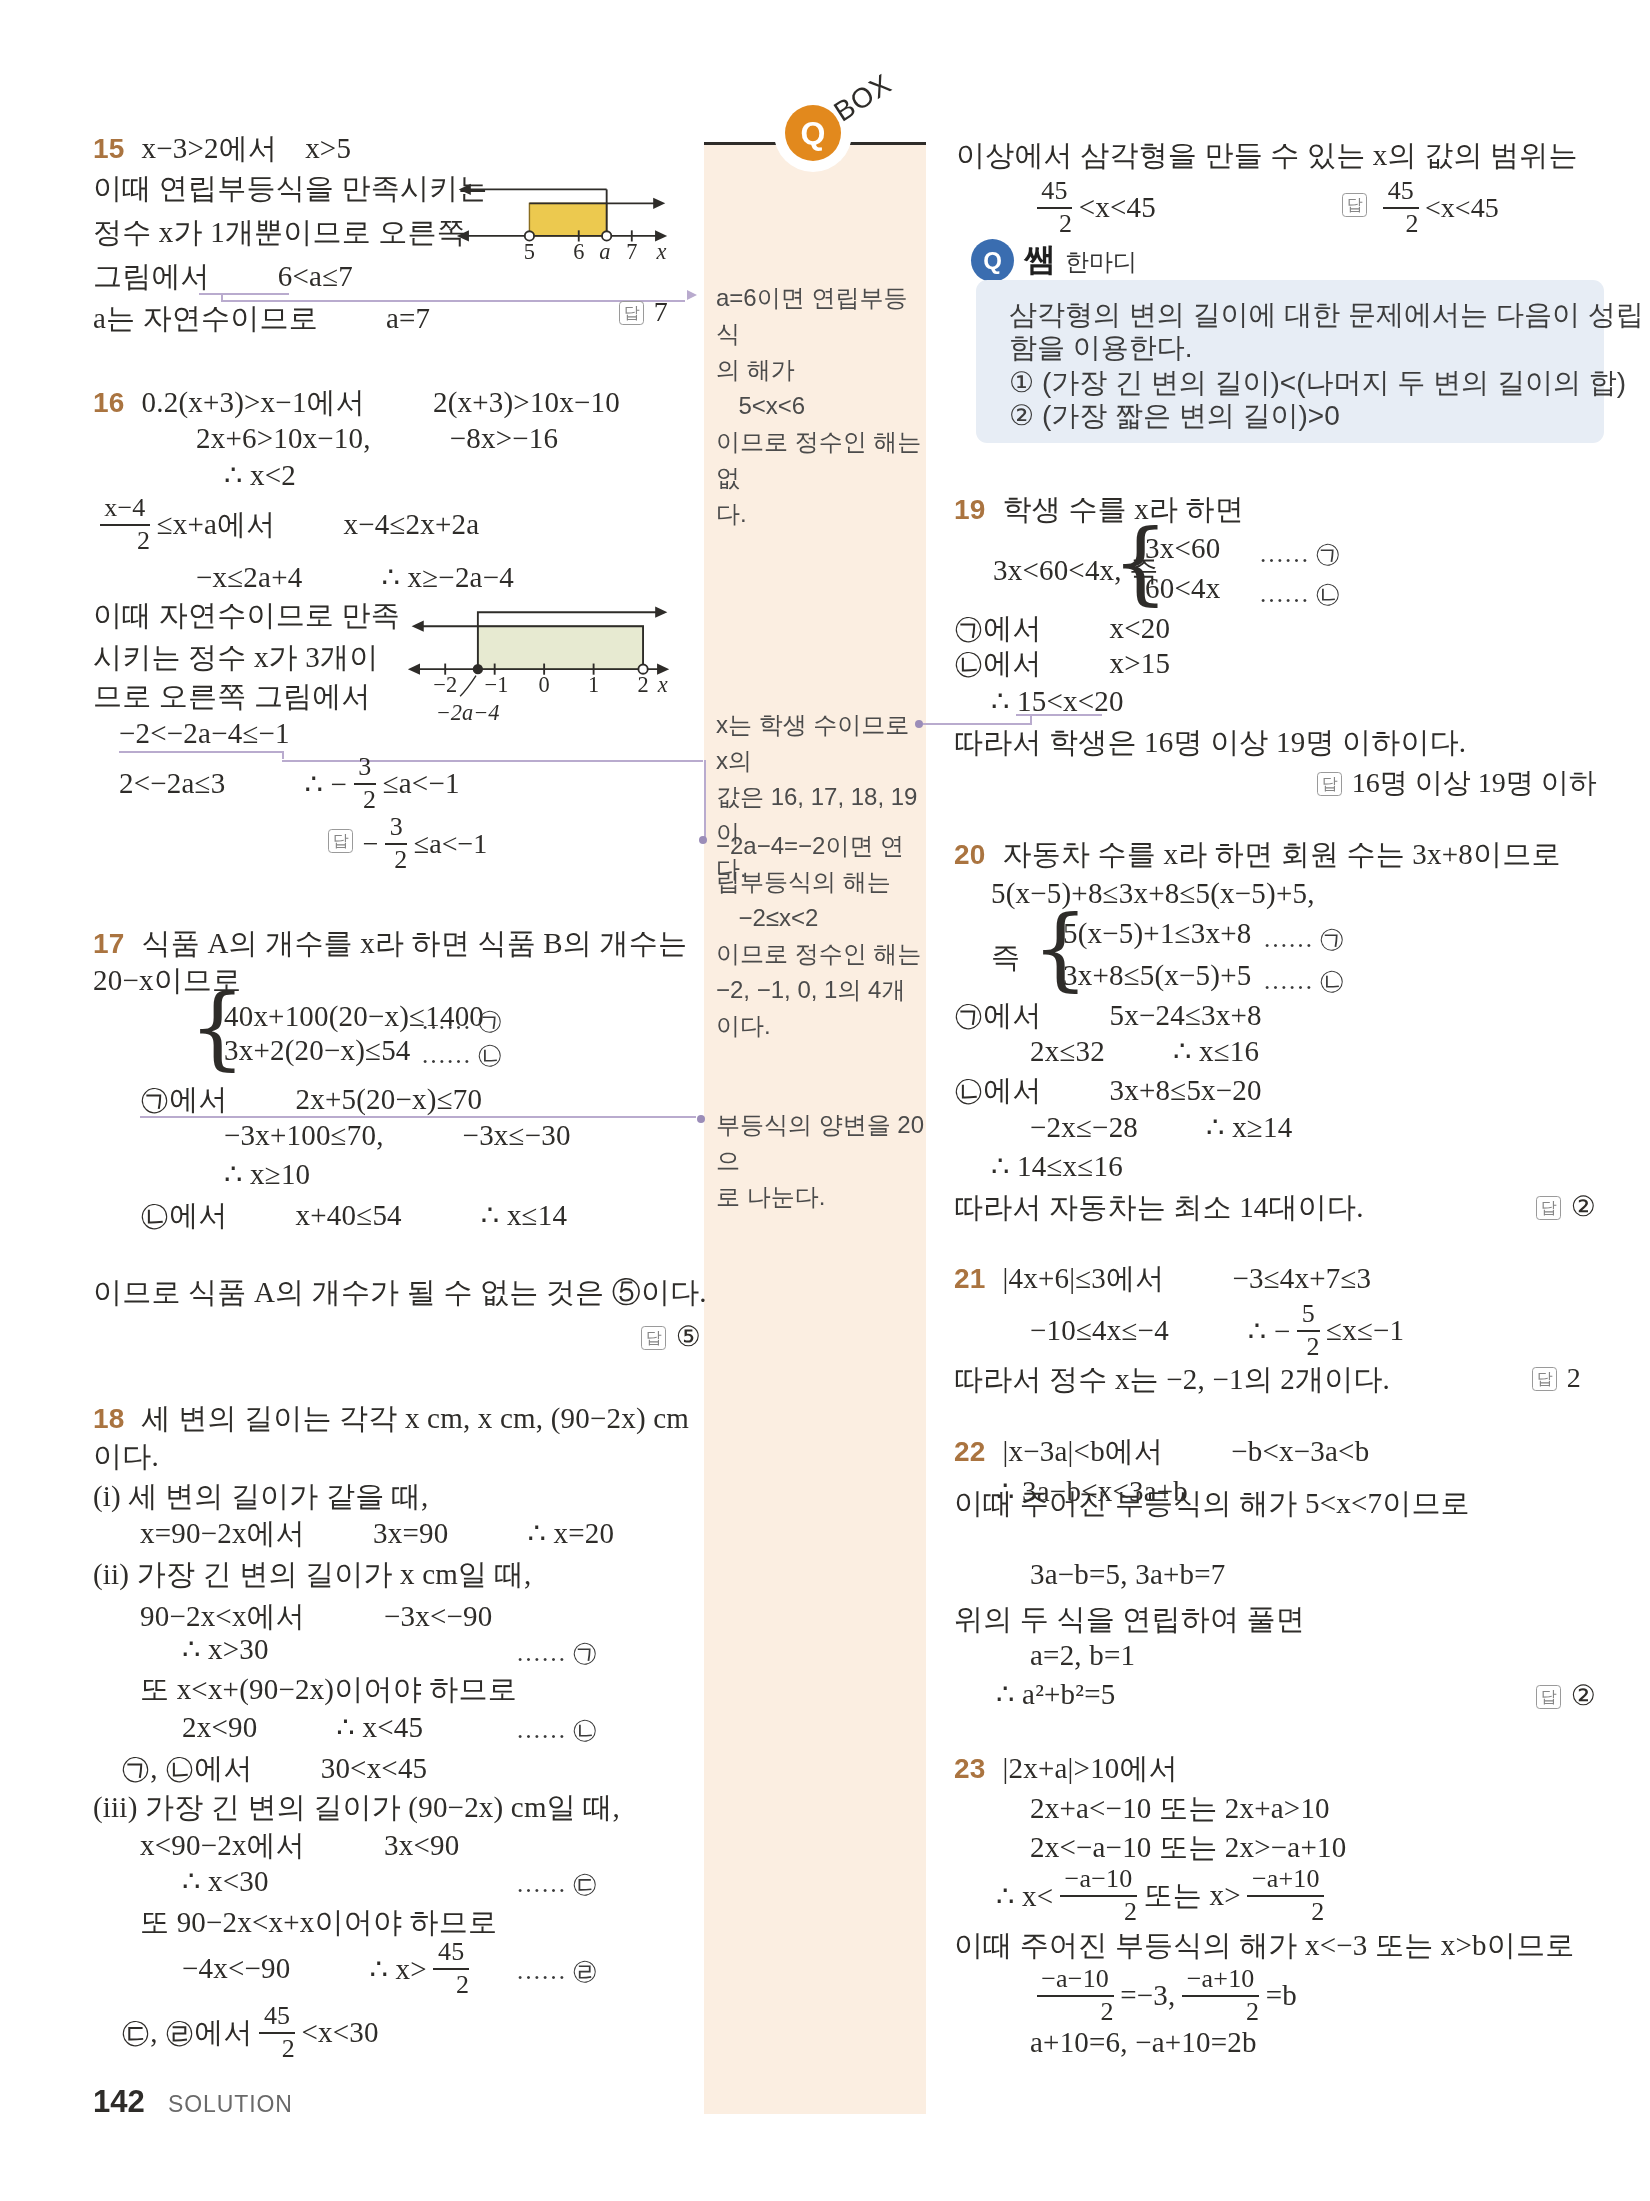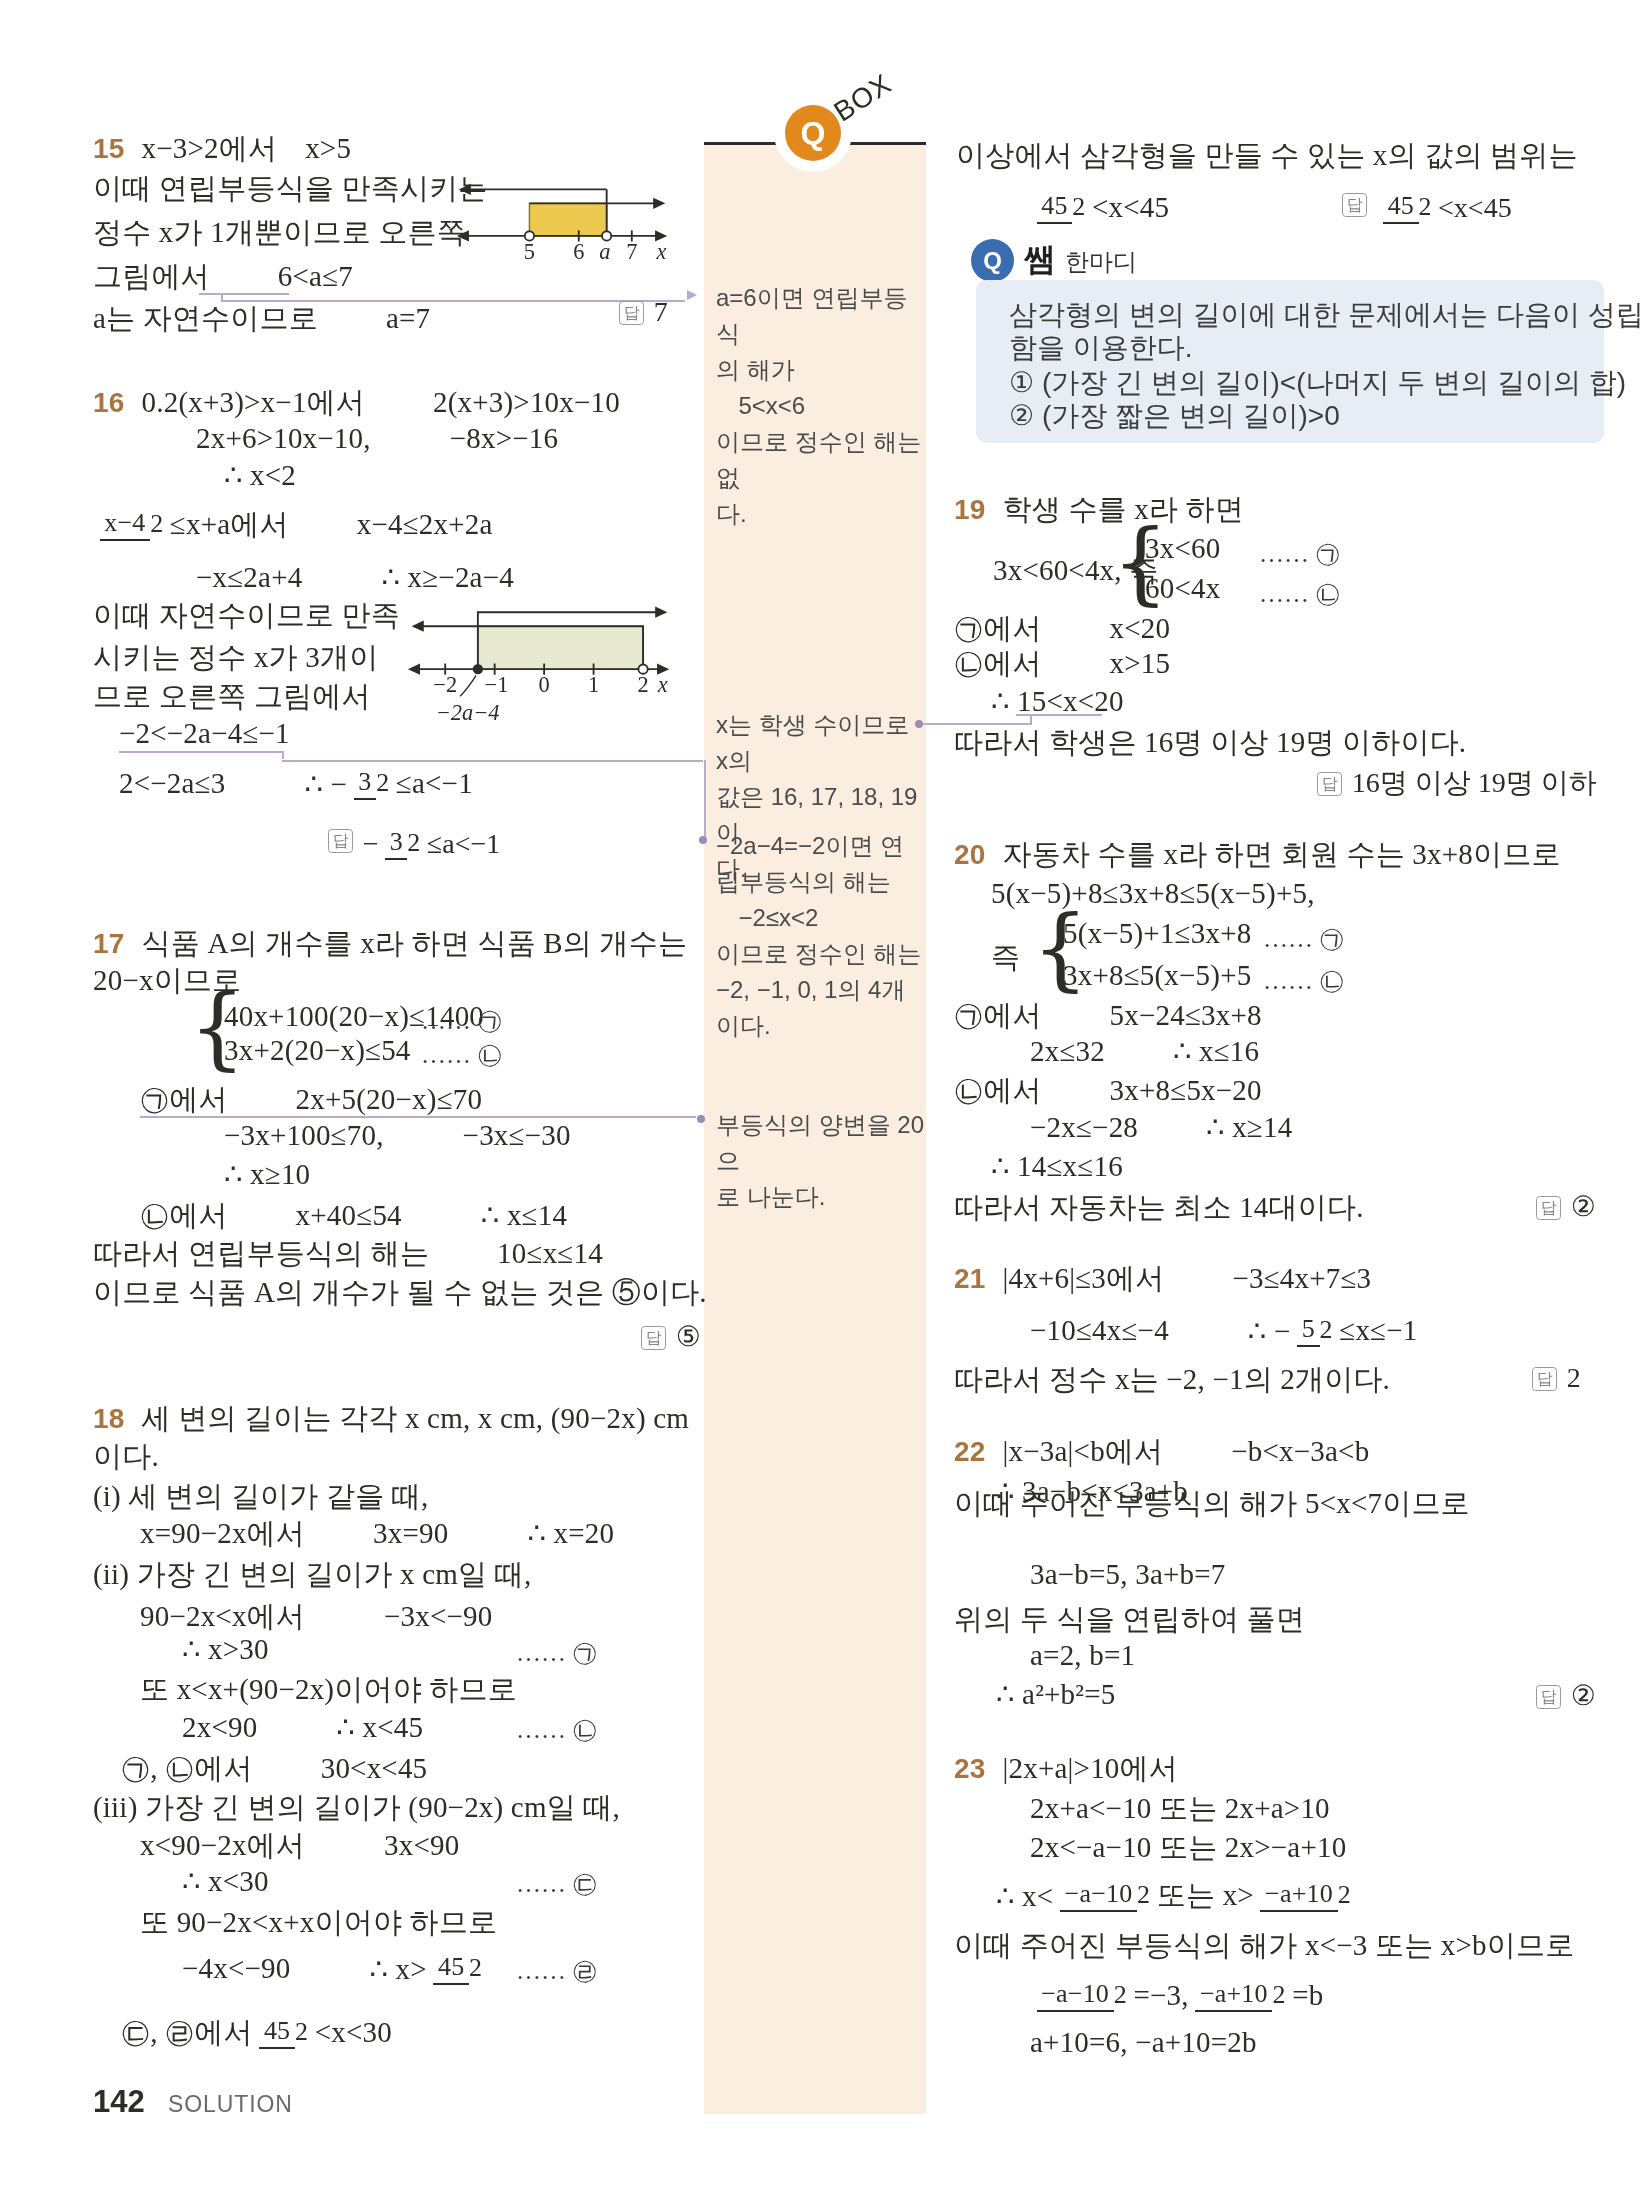--- a/index.html
+++ b/index.html
@@ -4,21 +4,21 @@
 <style>
 *{margin:0;padding:0;box-sizing:border-box}
 html,body{background:#ffffff}
 body{font-family:"Liberation Serif","DejaVu Serif",serif}
 .page{position:relative;width:1651px;height:2202px;background:#fff;overflow:hidden}
 .r{position:absolute;white-space:nowrap;font-size:29px;color:#2e2c29;letter-spacing:0.2px}
 .fr{display:flex;align-items:center}
 .n{font-family:"Liberation Sans","DejaVu Sans",sans-serif;font-weight:bold;color:#aa7440;margin-right:17px;font-size:28px}
 .m1{margin-left:28px}.m2{margin-left:68px}.m3{margin-left:79px}
 .dots{position:absolute;font-size:25px;color:#3a3a3a;white-space:nowrap}
-.frac{display:inline-flex;flex-direction:row;align-items:center;margin:0 6.5px;font-size:26px;line-height:1.18;color:#2e2c29}
+.frac{display:inline-flex;flex-direction:column;align-items:flex-end;margin:0 6.5px;font-size:26px;line-height:1.18;color:#2e2c29}
 .frac .fn{padding:0 4.7px;border-bottom:2.3px solid #2e2c29}
 .ai{display:inline-block;border:1.7px solid #9a9a9a;border-radius:3.7px;color:#868686;font-family:"Liberation Sans",sans-serif;font-size:16px;line-height:1;padding:2.8px 3.7px;margin-right:9.3px;position:relative;top:-2.8px}
 .ans{position:absolute;white-space:nowrap;font-size:28px;color:#2e2c29}
 .ul{position:absolute;background:#b9abce;height:1.9px}
 .vl{position:absolute;background:#b9abce;width:1.9px}
 .cdot{position:absolute;width:8.4px;height:8.4px;border-radius:50%;background:#9b8db8}
 .arr{position:absolute;width:0;height:0;border-top:5.6px solid transparent;border-bottom:5.6px solid transparent;border-left:10.3px solid #b9abce}
 .boxbg{position:absolute;left:704px;top:144px;width:222px;height:1970px;background:#fbeee1}
 .boxline{position:absolute;left:704px;top:142px;width:222px;height:2.8px;background:#2e2c29}
 .qgap{position:absolute;left:774px;top:94px;width:78px;height:78px;border-radius:50%;background:#fff}
@@ -187,21 +187,20 @@
   <div class="r" style="left:93px;top:961px">20−x이므로</div>
   <div class="brace" style="left:189px;top:983px">{</div>
   <div class="r" style="left:224px;top:1000px">40x+100(20−x)≤1400</div>
   <div class="r" style="left:224px;top:1034px">3x+2(20−x)≤54</div>
   <div class="dots" style="left:421px;top:1004px">…… ㉠</div>
   <div class="dots" style="left:421px;top:1038px">…… ㉡</div>
   <div class="r" style="left:140px;top:1080px"><span>㉠에서</span><span class="m2">2x+5(20−x)≤70</span></div>
   <div class="r" style="left:224px;top:1119px"><span>−3x+100≤70,</span><span class="m3">−3x≤−30</span></div>
   <div class="r" style="left:224px;top:1157px">∴ x≥10</div>
   <div class="r" style="left:140px;top:1196px"><span>㉡에서</span><span class="m2">x+40≤54</span><span class="m3">∴ x≤14</span></div>
-  <div class="r" style="left:93px;top:1234px"><span>따라서 연립부등식의 해는</span><span class="m2">10≤x≤14</span></div>
   <div class="r" style="left:93px;top:1273px">이므로 식품 A의 개수가 될 수 없는 것은 ⑤이다.</div>
   <div class="ans" style="left:641px;top:1320px"><span class="ai">답</span><span>⑤</span></div>
 
   <div class="r" style="left:93px;top:1399px"><span class="n">18</span><span>세 변의 길이는 각각 x cm, x cm, (90−2x) cm</span></div>
   <div class="r" style="left:93px;top:1437px">이다.</div>
   <div class="r" style="left:93px;top:1477px">(i) 세 변의 길이가 같을 때,</div>
   <div class="r" style="left:140px;top:1514px"><span>x=90−2x에서</span><span class="m2">3x=90</span><span class="m3">∴ x=20</span></div>
   <div class="r" style="left:93px;top:1555px">(ii) 가장 긴 변의 길이가 x cm일 때,</div>
   <div class="r" style="left:140px;top:1597px"><span>90−2x&lt;x에서</span><span class="m3">−3x&lt;−90</span></div>
   <div class="r" style="left:182px;top:1632px">∴ x&gt;30</div>

